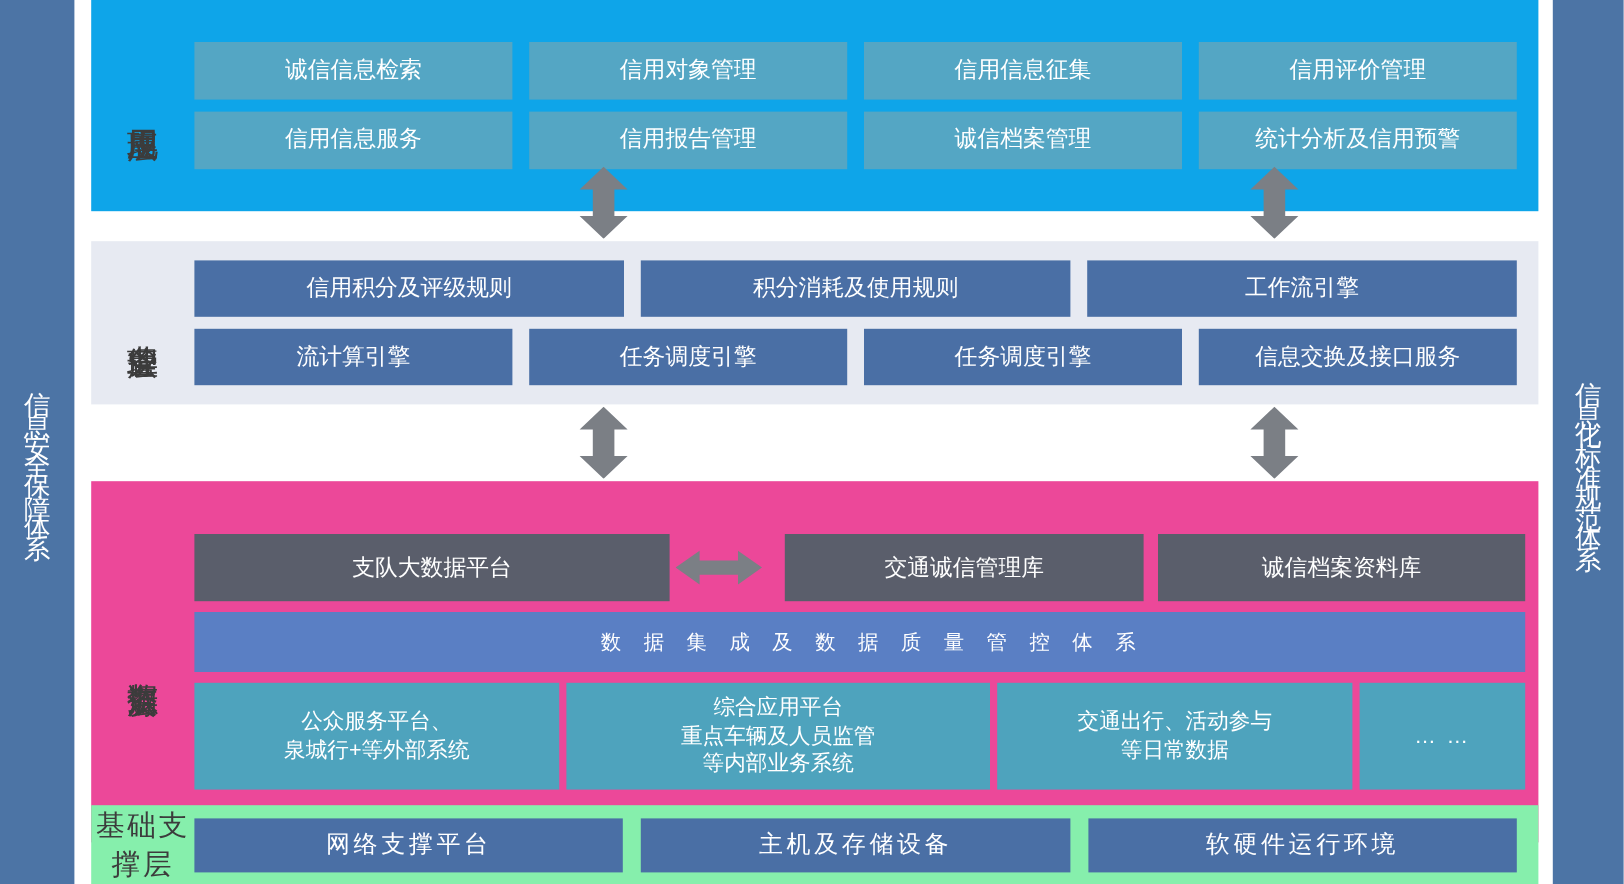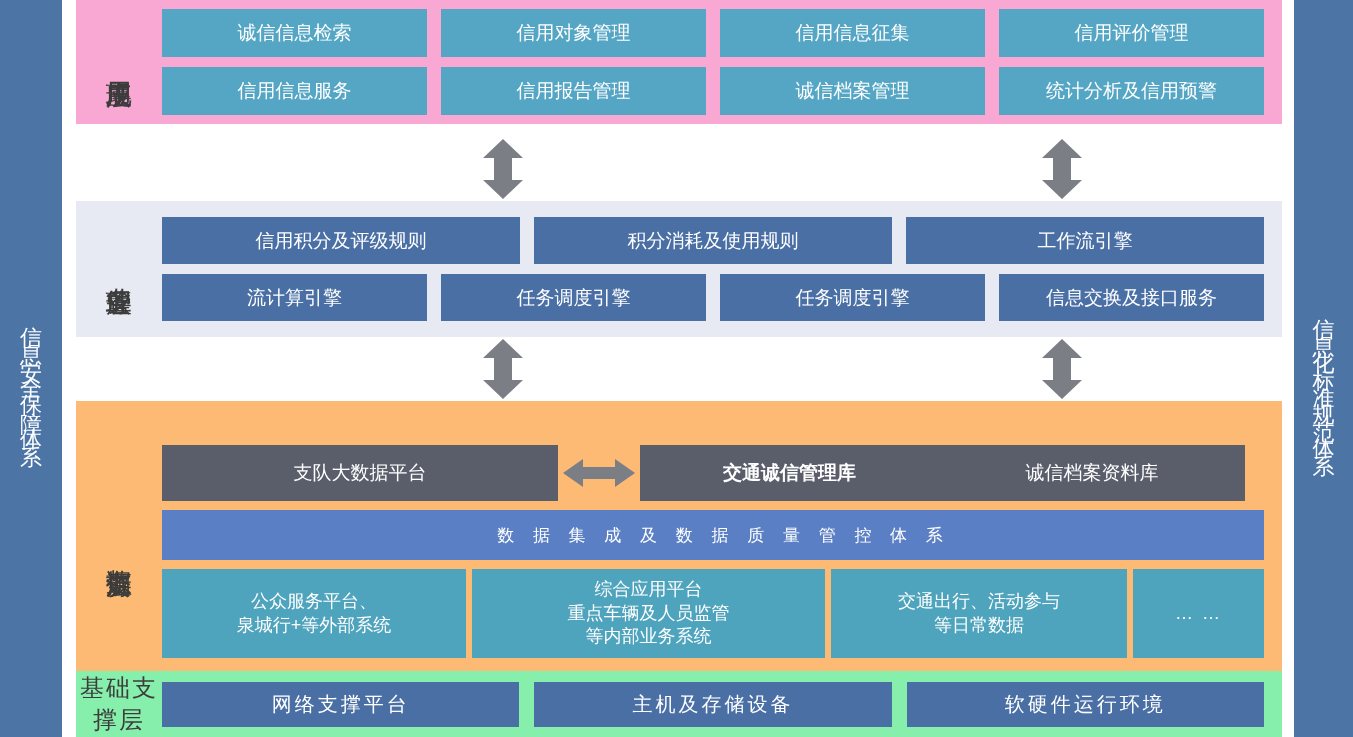--- a/index.html
+++ b/index.html
@@ -27,36 +27,36 @@
     writing-mode:vertical-rl;text-orientation:upright;
     color:#3c3c3c;font-size:26px;line-height:1.02;letter-spacing:1px;
   }
   .layer-body{flex:1;display:flex;flex-direction:column;justify-content:center;padding:8px 18px 8px 0;gap:10px;}
 
   .row{display:flex;gap:14px;}
   .cell{flex:1;display:flex;align-items:center;justify-content:center;text-align:center;
         color:#ffffff;font-size:19px;line-height:1.25;}
 
   
-  #layer-app{top:0;height:124px;background:#f9a8d4;}
+  #layer-app{top:0;height:176px;background:#0ea5e9;}
   #layer-app .cell{background:#54a6c4;height:48px;}
 
   
   #layer-biz{top:201px;height:136px;background:#e7eaf2;}
   #layer-biz .cell{background:#4a6fa5;height:47px;}
 
   
-  #layer-data{top:401px;height:301px;background:#fdba74;}
+  #layer-data{top:401px;height:301px;background:#ec4899;}
   #layer-data .layer-body{gap:9px;padding:14px 18px 14px 0;}
   .db-row{display:flex;align-items:center;gap:0;}
   .db-box{display:flex;align-items:center;justify-content:center;text-align:center;
           color:#ffffff;font-size:19px;background:#5a5e6b;height:56px;}
   #db-0{width:396px;}
-  #db-1{width:299px;font-weight:bold;}
-  #db-2{width:306px;margin-left:0;}
+  #db-1{width:299px;margin-left:14px;}
+  #db-2{width:306px;margin-left:12px;}
   .h-arrow{width:82px;height:56px;display:flex;align-items:center;justify-content:center;}
 
   #integration-band{height:50px;background:#5a7fc4;display:flex;align-items:center;justify-content:center;
                     color:#ffffff;font-size:17px;letter-spacing:7px;text-indent:7px;padding-left:14px;}
 
   .src-row{display:flex;gap:6px;height:89px;}
   .src-box{display:flex;align-items:center;justify-content:center;text-align:center;
            color:#ffffff;font-size:18px;line-height:1.32;background:#4ea3bd;}
   #src-0{flex:0 0 304px;}
   #src-1{flex:0 0 353px;}

